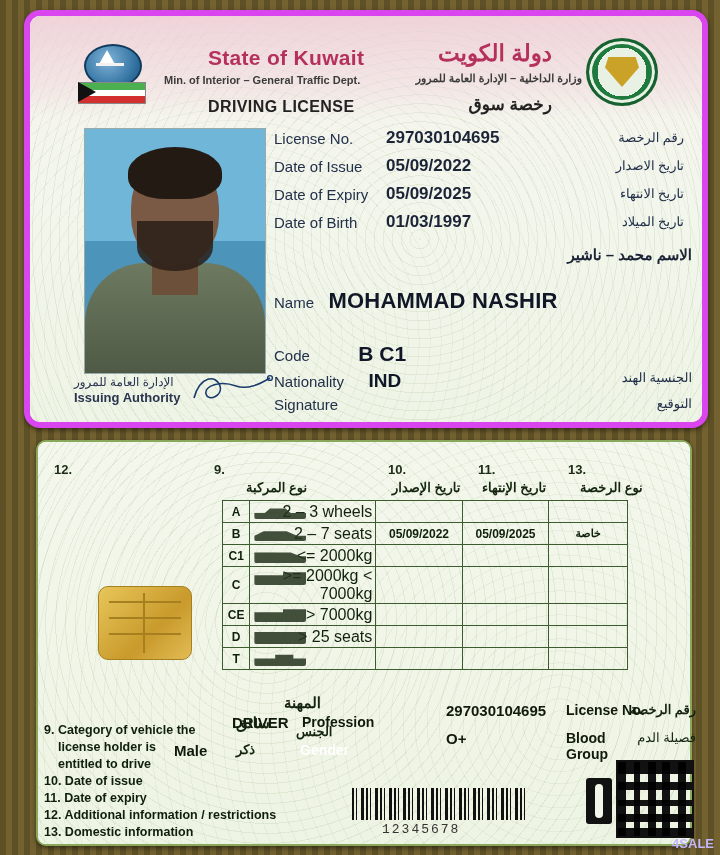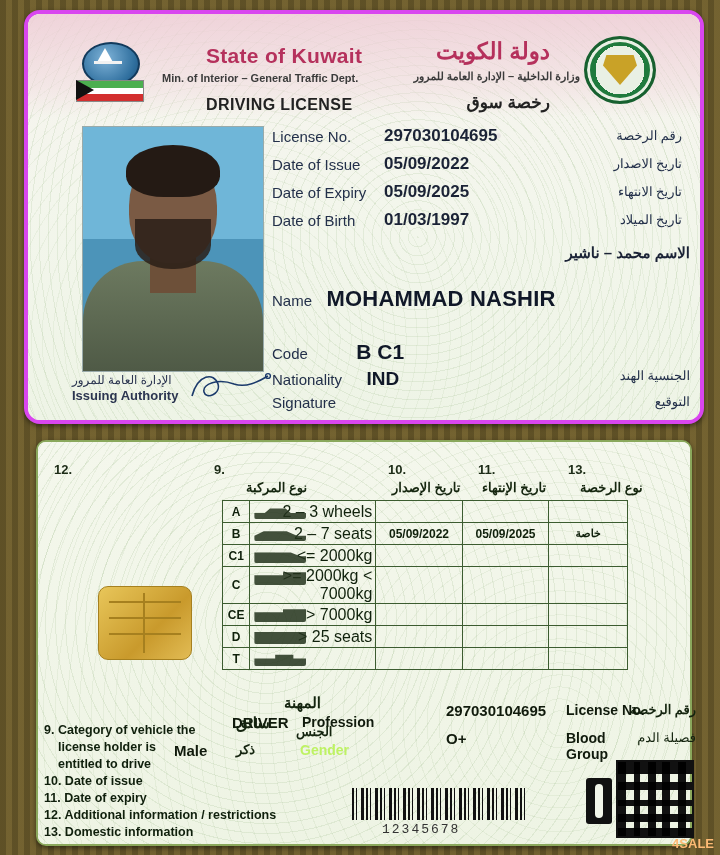--- a/index.html
+++ b/index.html
@@ -16,21 +16,21 @@
     background:
       repeating-linear-gradient(90deg,#5e5026 0px,#5e5026 6px,#746331 6px,#746331 12px);
     opacity:.95;
   }
   .page{position:absolute;inset:0;}
 
   
   .card-front{
     position:absolute;left:24px;top:10px;width:672px;height:406px;
     background:#f4f6ef;
-    border:4px solid #d946ef;
+    border:6px solid #d946ef;
     border-radius:16px;
     overflow:hidden;
     box-shadow:0 2px 5px rgba(0,0,0,.5);
   }
   .guilloche{
     position:absolute;inset:0;
     background:
       radial-gradient(circle at 22% 60%, rgba(120,170,100,.16) 0 2px, transparent 3px),
       radial-gradient(circle at 70% 30%, rgba(150,120,160,.12) 0 2px, transparent 3px),
       repeating-radial-gradient(circle at 58% 55%, rgba(140,175,120,.16) 0 1px, transparent 1px 9px),
@@ -250,21 +250,21 @@
   .prof-ar{position:absolute;left:284px;top:694px;font-size:15px;color:#14240f;direction:rtl;font-weight:bold;}
   .prof-val{position:absolute;left:232px;top:714px;font-size:15px;font-weight:bold;color:#101a0c;}
   .prof-en{position:absolute;left:302px;top:714px;font-size:14px;font-weight:bold;color:#101a0c;}
 
   .blood-ar{position:absolute;right:24px;top:730px;font-size:13px;color:#14240f;direction:rtl;font-weight:normal;}
   .blood-val{position:absolute;left:446px;top:730px;font-size:15px;font-weight:bold;color:#101a0c;}
   .blood-en{position:absolute;left:566px;top:730px;font-size:14px;font-weight:bold;color:#101a0c;width:70px;}
 
   .gender-ar{position:absolute;left:296px;top:724px;font-size:13px;color:#14240f;direction:rtl;font-weight:bold;}
   .gender-val{position:absolute;left:236px;top:742px;font-size:15px;font-weight:bold;color:#101a0c;}
-  .gender-en{position:absolute;left:300px;top:742px;font-size:14px;font-weight:bold;color:#bef264;}
+  .gender-en{position:absolute;left:300px;top:742px;font-size:14px;font-weight:bold;color:#ffffff;}
 
   .legend{
     position:absolute;left:44px;top:722px;width:300px;
     font-size:12.5px;font-weight:bold;color:#0f1f0c;line-height:17px;
   }
   .legend .ind{padding-left:14px;display:block;}
 
   .qr{
     position:absolute;right:26px;top:760px;width:74px;height:74px;
     background:
@@ -283,21 +283,21 @@
   }
   .barcode{
     position:absolute;left:352px;top:788px;width:176px;height:32px;
     background:repeating-linear-gradient(90deg,#111 0 2px,transparent 2px 4px,#111 4px 5px,transparent 5px 9px,#111 9px 12px,transparent 12px 14px);
   }
   .barcode-num{
     position:absolute;left:382px;top:822px;font-size:13px;letter-spacing:2px;color:#333;
     font-family:"Liberation Mono", monospace;
   }
   .watermark{
-    position:absolute;right:6px;bottom:4px;font-size:13px;font-weight:bold;color:#fdba74;
+    position:absolute;right:6px;bottom:4px;font-size:13px;font-weight:bold;color:#c4b5fd;
   }
 </style>
 </head>
 <body>
 
 <div class="bg-stripes"></div>
 
 <div class="page">
 
   <div class="card-front">

